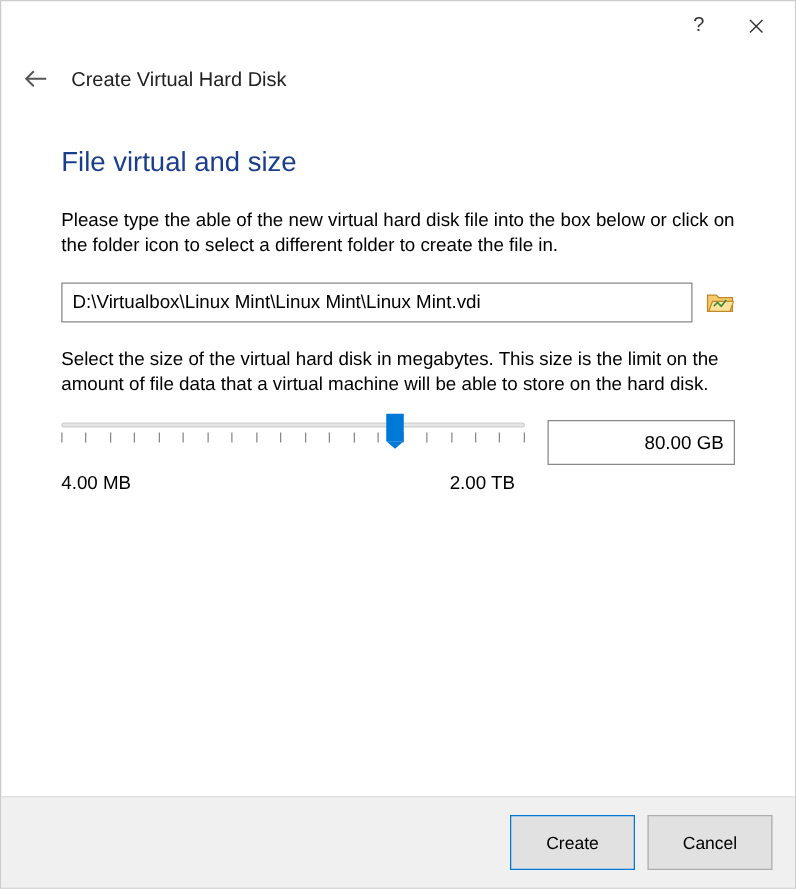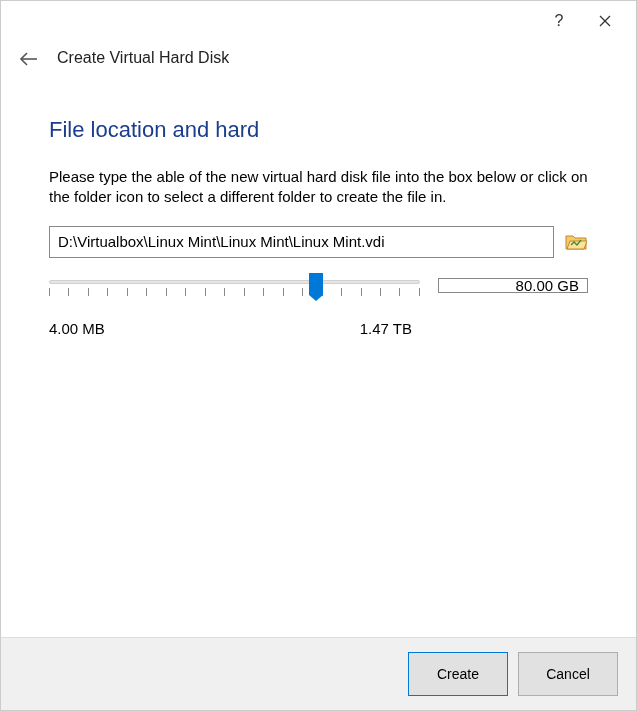--- a/index.html
+++ b/index.html
@@ -26,20 +26,21 @@
       height: 32px;
       display: flex;
       align-items: center;
       justify-content: center;
       font-size: 16px;
       color: #333;
       cursor: pointer;
     }
     .header-row {
       display: flex;
+      align-items: center;
       gap: 16px;
       padding: 8px 24px 8px 16px;
       height: 48px;
     }
     .back-arrow {
       font-size: 20px;
       color: #555;
       cursor: pointer;
       width: 24px;
       text-align: center;
@@ -140,21 +141,21 @@
       display: flex;
       justify-content: space-between;
       margin-top: 24px;
       font-size: 15px;
     }
     .slider-labels .right {
       margin-right: 8px;
     }
     .size-input {
       width: 150px;
-      height: 15px;
+      height: 36px;
       border: 1px solid #888;
       text-align: right;
       padding: 4px 8px;
       font-size: 15px;
       font-family: inherit;
     }
     .footer {
       border-top: 1px solid #ddd;
       background: #f0f0f0;
       padding: 14px 18px;
@@ -193,35 +194,36 @@
   <div class="back-arrow">
     <svg width="20" height="16" viewBox="0 0 20 16">
       <line x1="2" y1="8" x2="18" y2="8" stroke="#555" stroke-width="1.6"></line>
       <polyline points="8,2 2,8 8,14" fill="none" stroke="#555" stroke-width="1.6"></polyline>
     </svg>
   </div>
   <div class="header-title">Create Virtual Hard Disk</div>
 </div>
 
 <div class="content">
-  <div class="section-heading">File location and hard</div>
+  <div class="section-heading">File virtual and size</div>
 
   <div class="para">Please type the able of the new virtual hard disk file into the box below or click on the folder icon to select a different folder to create the file in.</div>
 
   <div class="file-row">
     <input class="file-input" type="text" value="D:\Virtualbox\Linux Mint\Linux Mint\Linux Mint.vdi" style="">
     <div class="folder-icon">
       <svg width="22" height="20" viewBox="0 0 22 20">
         <path d="M1 4 L1 17 L21 17 L21 6 L10 6 L8 4 Z" fill="#f6c96b" stroke="#c08a2a" stroke-width="1"></path>
         <path d="M3 17 L6 9 L23 9 L20 17 Z" fill="#ffe29a" stroke="#c08a2a" stroke-width="1" transform="translate(-1,0)"></path>
         <polyline points="6,13 9,10 12,13 16,8" fill="none" stroke="#3a8a3a" stroke-width="1.3"></polyline>
       </svg>
     </div>
   </div>
 
+  <div class="para">Select the size of the virtual hard disk in megabytes. This size is the limit on the amount of file data that a virtual machine will be able to store on the hard disk.</div>
 
   <div class="slider-row">
     <div class="slider-wrap">
       <div class="slider-track">
         <div class="slider-thumb"></div>
       </div>
       <div class="ticks">
         <div class="tick"></div>
           <div class="tick"></div>
           <div class="tick"></div>
@@ -238,21 +240,21 @@
           <div class="tick"></div>
           <div class="tick"></div>
           <div class="tick"></div>
         <div class="tick"></div>
           <div class="tick"></div>
           <div class="tick"></div>
           <div class="tick"></div>
       </div>
       <div class="slider-labels">
         <span>4.00 MB</span>
-        <span class="right">1.47 TB</span>
+        <span class="right">2.00 TB</span>
       </div>
     </div>
     <input class="size-input" type="text" value="80.00 GB" style="">
   </div>
 </div>
 
 <div class="footer">
   <button class="primary">Create</button>
   <button>Cancel</button>
 </div>

